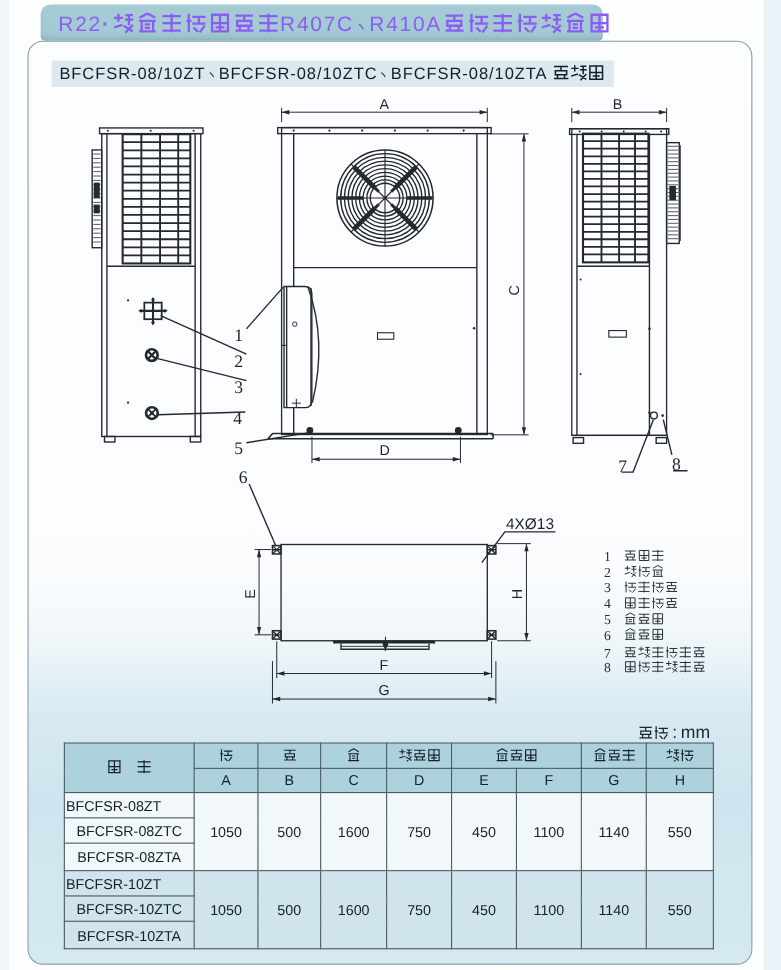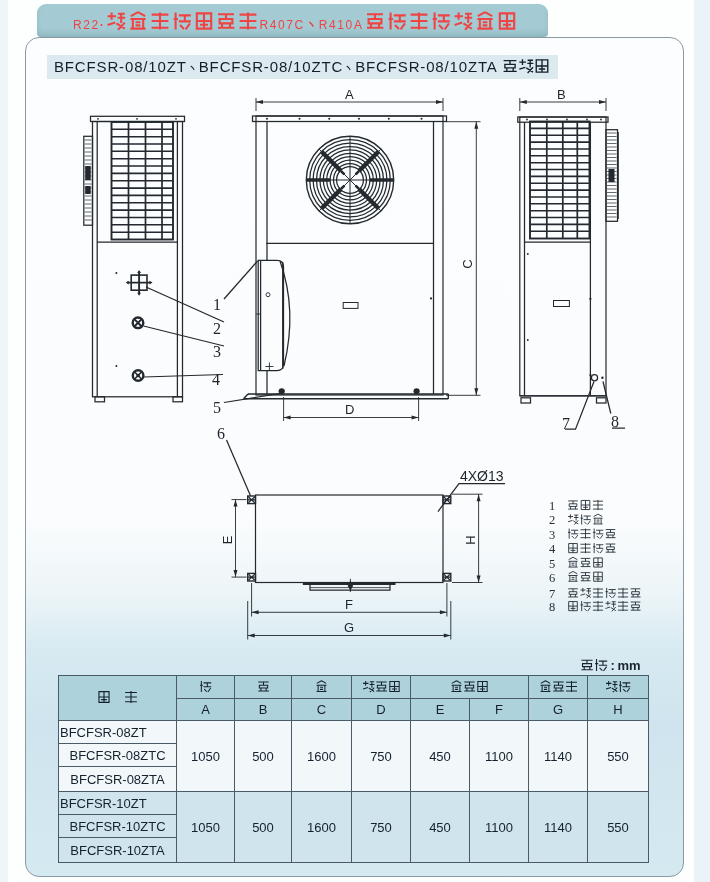--- a/index.html
+++ b/index.html
@@ -43,21 +43,21 @@
 </svg>
 
 <div class="abs" style="left:0;top:0;width:8px;height:882px;background:#eef6fa;"></div>
 <div class="abs" style="left:694px;top:0;width:16px;height:882px;background:#e9f3f8;"></div>
 
 <div class="abs" style="left:25px;top:37px;width:657px;height:838px;border:1.3px solid #8a9aa5;border-radius:14px;
  background:linear-gradient(180deg,#fbfdfe 0%,#fafcfd 58%,#edf5f8 66%,#d7eaf2 73%,#cfe4ee 82%,#d5e9f1 100%);"></div>
 
 <div class="abs" style="left:37px;top:4px;width:511px;height:33px;background:#a4cbd3;border-radius:9px 9px 4px 4px;box-shadow:inset 0 -5px 7px -3px rgba(96,138,148,0.45);"></div>
 
-<div class="abs" id="titletext" style="left:73px;top:11px;height:24px;color:#ef4444;font-size:12px;letter-spacing:1.6px;white-space:nowrap;">R22<span style="font-weight:bold">·</span><svg class="cj" width="22" height="20" viewBox="0 0 100 100">
+<div class="abs" id="titletext" style="left:53px;top:11px;height:24px;color:#8b5cf6;font-size:19px;letter-spacing:1.6px;white-space:nowrap;">R22<span style="font-weight:bold">·</span><svg class="cj" width="22" height="20" viewBox="0 0 100 100">
       <use href="#gD"></use>
     </svg><svg class="cj" width="22" height="20" viewBox="0 0 100 100">
       <use href="#gF"></use>
     </svg><svg class="cj" width="22" height="20" viewBox="0 0 100 100">
       <use href="#gA"></use>
     </svg><svg class="cj" width="22" height="20" viewBox="0 0 100 100">
       <use href="#gC"></use>
     </svg><svg class="cj" width="22" height="20" viewBox="0 0 100 100">
       <use href="#gB"></use>
     </svg><svg class="cj" width="22" height="20" viewBox="0 0 100 100">
@@ -431,21 +431,21 @@
           <use href="#gA" x="592" y="600.1" width="12" height="12"></use>
           <use href="#gD" x="604.5" y="600.1" width="12" height="12"></use>
           <use href="#gA" x="617" y="600.1" width="12" height="12"></use>
           <use href="#gE" x="629.5" y="600.1" width="12" height="12"></use>
         </g>
 </g>
 
 </svg>
 </div>
 
-<div class="abs" id="unitlabel" style="left:580px;top:658px;color:#1a242e;font-size:13px;white-space:nowrap;font-weight:bold;"><svg class="cj" width="14" height="14" viewBox="0 0 100 100">
+<div class="abs" id="unitlabel" style="left:580px;top:658px;color:#1a242e;font-size:16px;white-space:nowrap;"><svg class="cj" width="14" height="14" viewBox="0 0 100 100">
       <use href="#gE"></use>
     </svg><svg class="cj" width="14" height="14" viewBox="0 0 100 100">
       <use href="#gC"></use>
     </svg> : mm</div>
 
 <div class="abs" id="spectable" style="left:58px;top:675px;">
 <table style="border-collapse:collapse;table-layout:fixed;font-size:13px;color:#15222e;border:1.5px solid #3e4e5a;">
 <colgroup>
         <col style="width:118px">
         <col style="width:58px">

